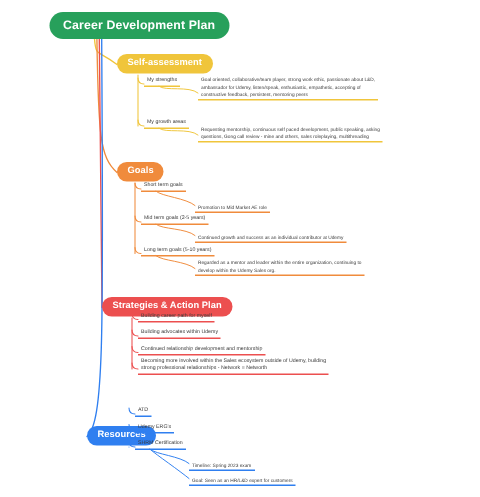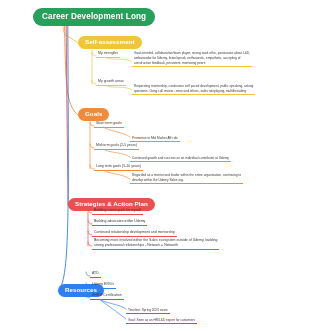--- a/index.html
+++ b/index.html
@@ -93,21 +93,21 @@
       <path d="M 88 231 Q 88 235 92 235" fill="none" stroke="#ec4f4f" stroke-width="0.7" stroke-linecap="round"></path>
       <path d="M 88 242 Q 88 246 92 246" fill="none" stroke="#ec4f4f" stroke-width="0.7" stroke-linecap="round"></path>
       <path d="M 67.8 26 C 68.8 216.79999999999998, 69.8 281, 58 291" fill="none" stroke="#2f7ff0" stroke-width="0.9" stroke-linecap="round"></path>
       <path d="M 86 298 L 86 298" fill="none" stroke="#2f7ff0" stroke-width="0.7" stroke-linecap="round"></path>
       <path d="M 86 272 Q 86 276 90 276" fill="none" stroke="#2f7ff0" stroke-width="0.7" stroke-linecap="round"></path>
       <path d="M 86 283 Q 86 287 90 287" fill="none" stroke="#2f7ff0" stroke-width="0.7" stroke-linecap="round"></path>
       <path d="M 86 294 Q 86 298 90 298" fill="none" stroke="#2f7ff0" stroke-width="0.7" stroke-linecap="round"></path>
       <path d="M 100 299.5 C 104 303, 120 304, 126 309" fill="none" stroke="#2f7ff0" stroke-width="0.65" stroke-linecap="round"></path>
       <path d="M 100 299.5 C 104 303, 120 314, 126 319" fill="none" stroke="#2f7ff0" stroke-width="0.65" stroke-linecap="round"></path>
     </svg>
-<div class="node root" style="left: 33px; top: 8px; background: rgb(39, 160, 91);"><span>Career Development Long</span></div>
+<div class="node root" style="left: 33px; top: 8px; background: rgb(39, 160, 91);"><span>Career Development Plan</span></div>
     <div class="node branch" style="left: 78px; top: 36px; background: rgb(240, 197, 59);"><span>Self-assessment</span></div>
     <div class="node leaf" style="left: 96px; top: 50.8px; border-bottom-color: rgb(240, 197, 59); color: rgb(58, 58, 58);"><span class="l1">My strengths</span></div>
     <div class="node leaf sub" style="left: 132px; top: 51.3px; border-bottom-color: rgb(240, 197, 59); color: rgb(58, 58, 58);">
       <span class="l2">Goal oriented, collaborative/team player, strong work ethic, passionate about L&amp;D,</span>
       <span class="l2">ambassador for Udemy, listen/speak, enthusiastic, empathetic, accepting of</span>
       <span class="l2">constructive feedback, persistent, mentoring peers</span>
     </div>
     <div class="node leaf" style="left: 96px; top: 78.8px; border-bottom-color: rgb(240, 197, 59); color: rgb(58, 58, 58);"><span class="l1">My growth areas</span></div>
     <div class="node leaf sub" style="left: 132px; top: 83.9px; border-bottom-color: rgb(240, 197, 59); color: rgb(58, 58, 58);">
       <span class="l2">Requesting mentorship, continuous self paced development, public speaking, asking</span>

